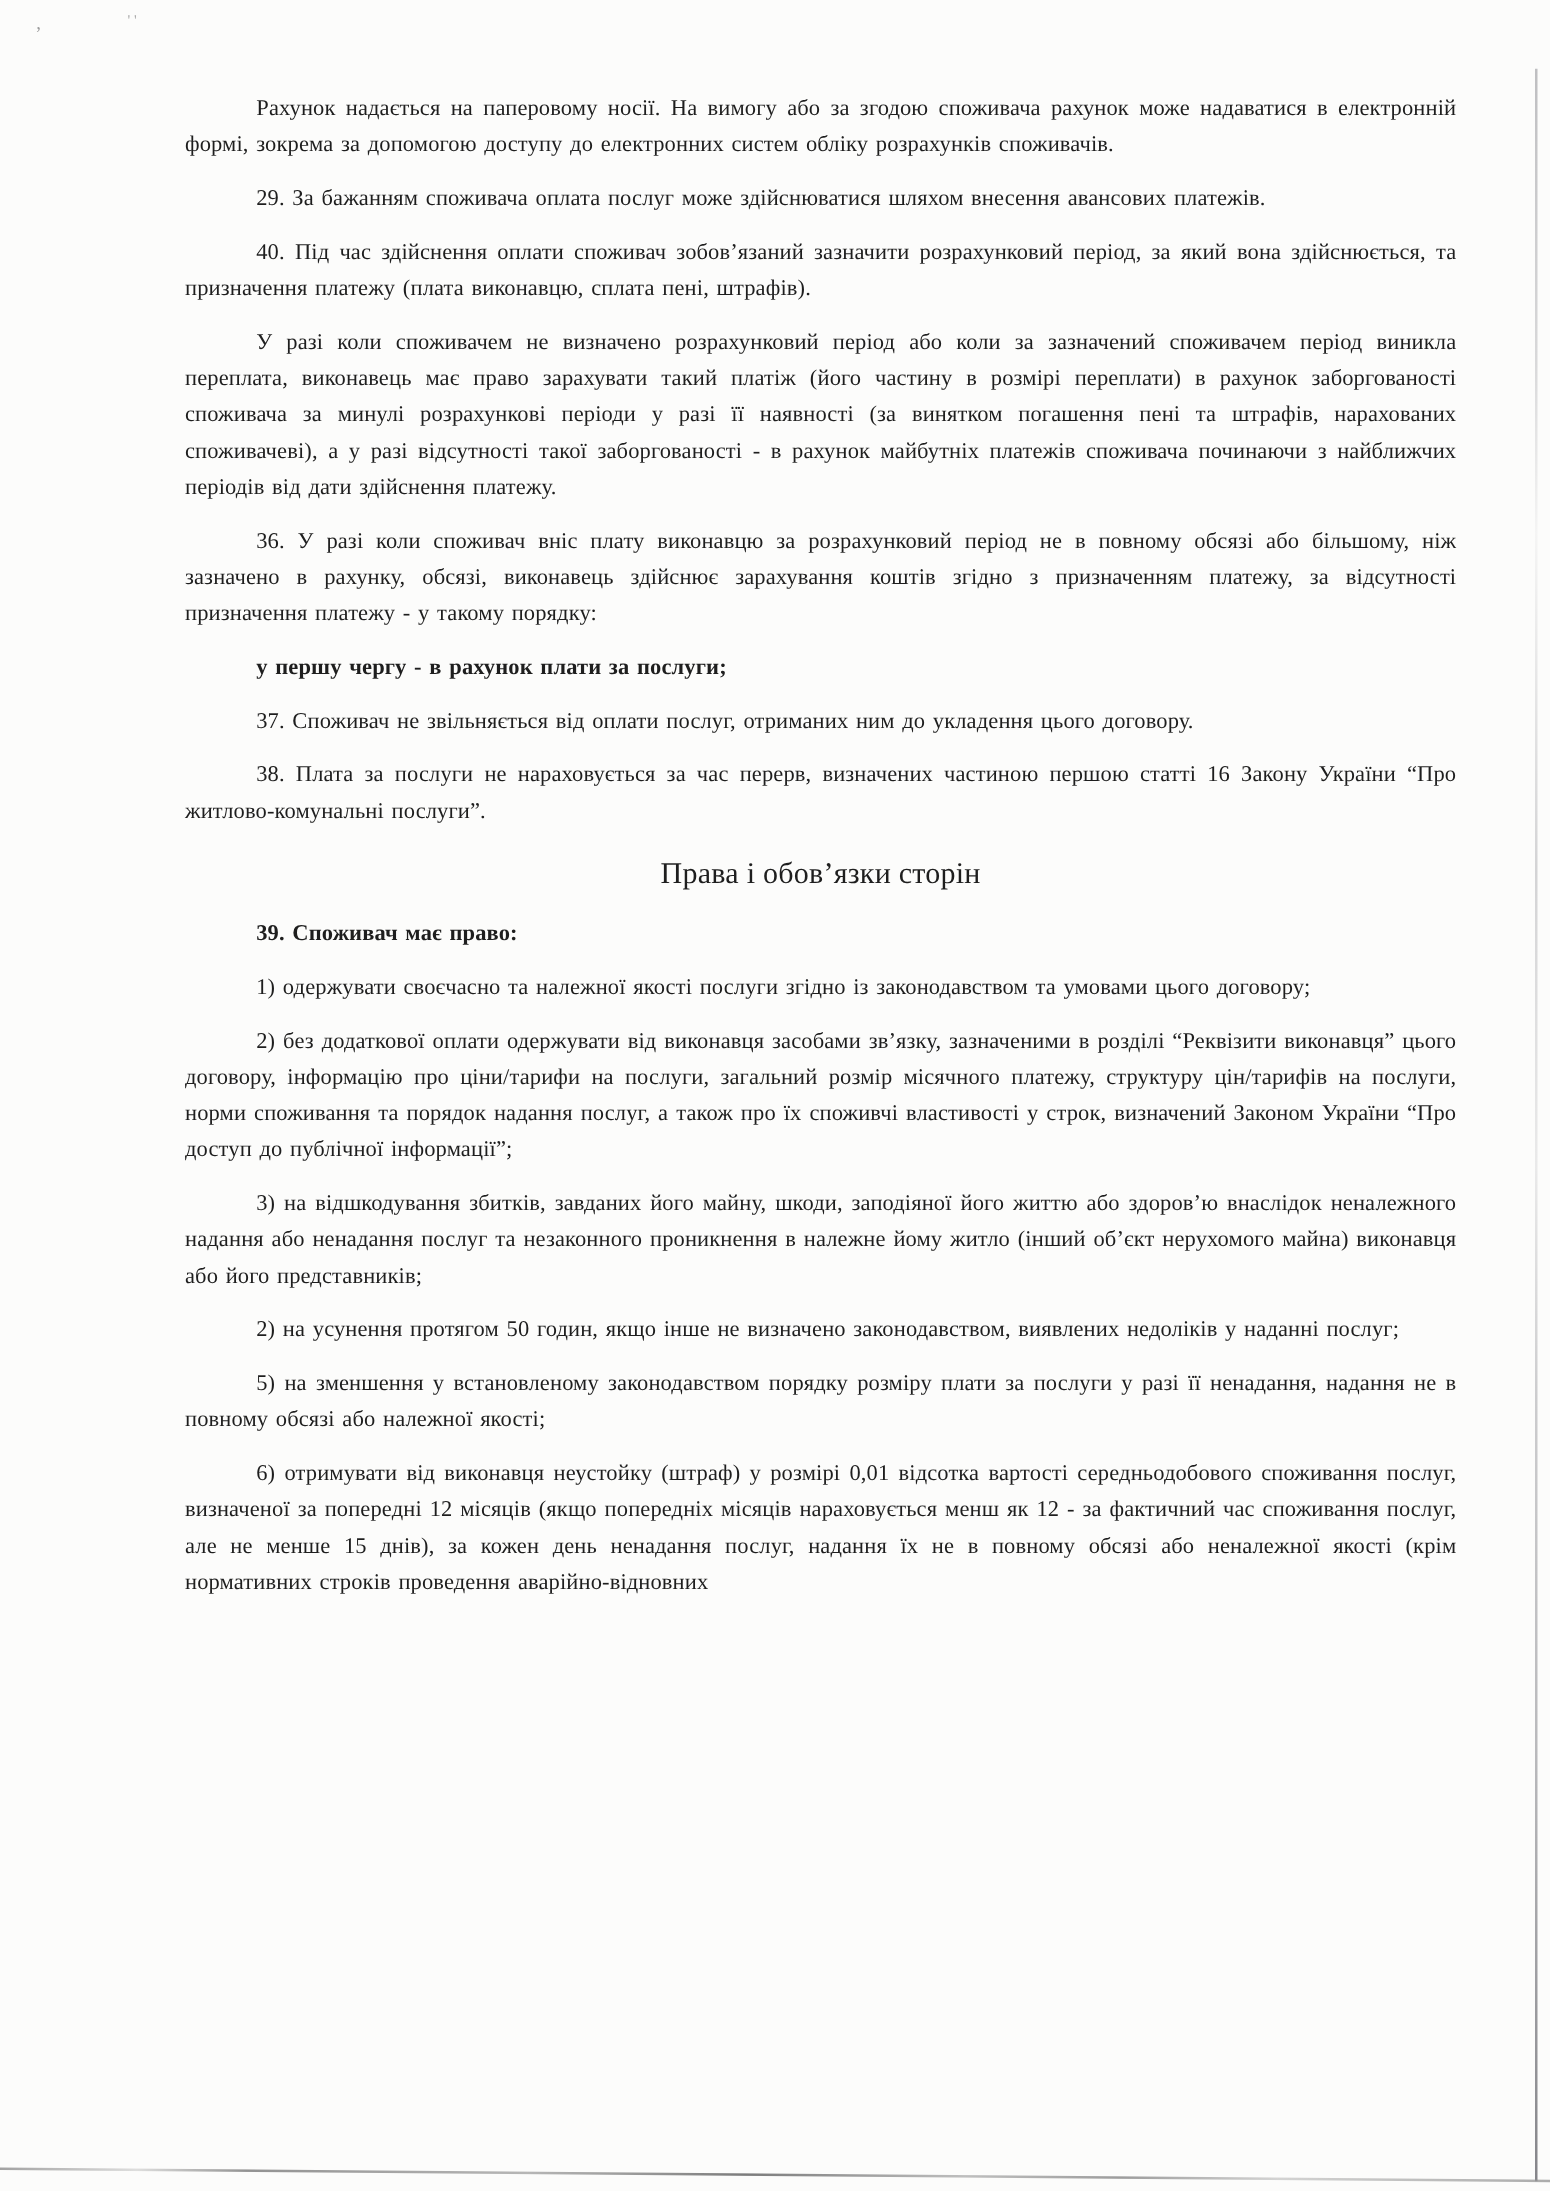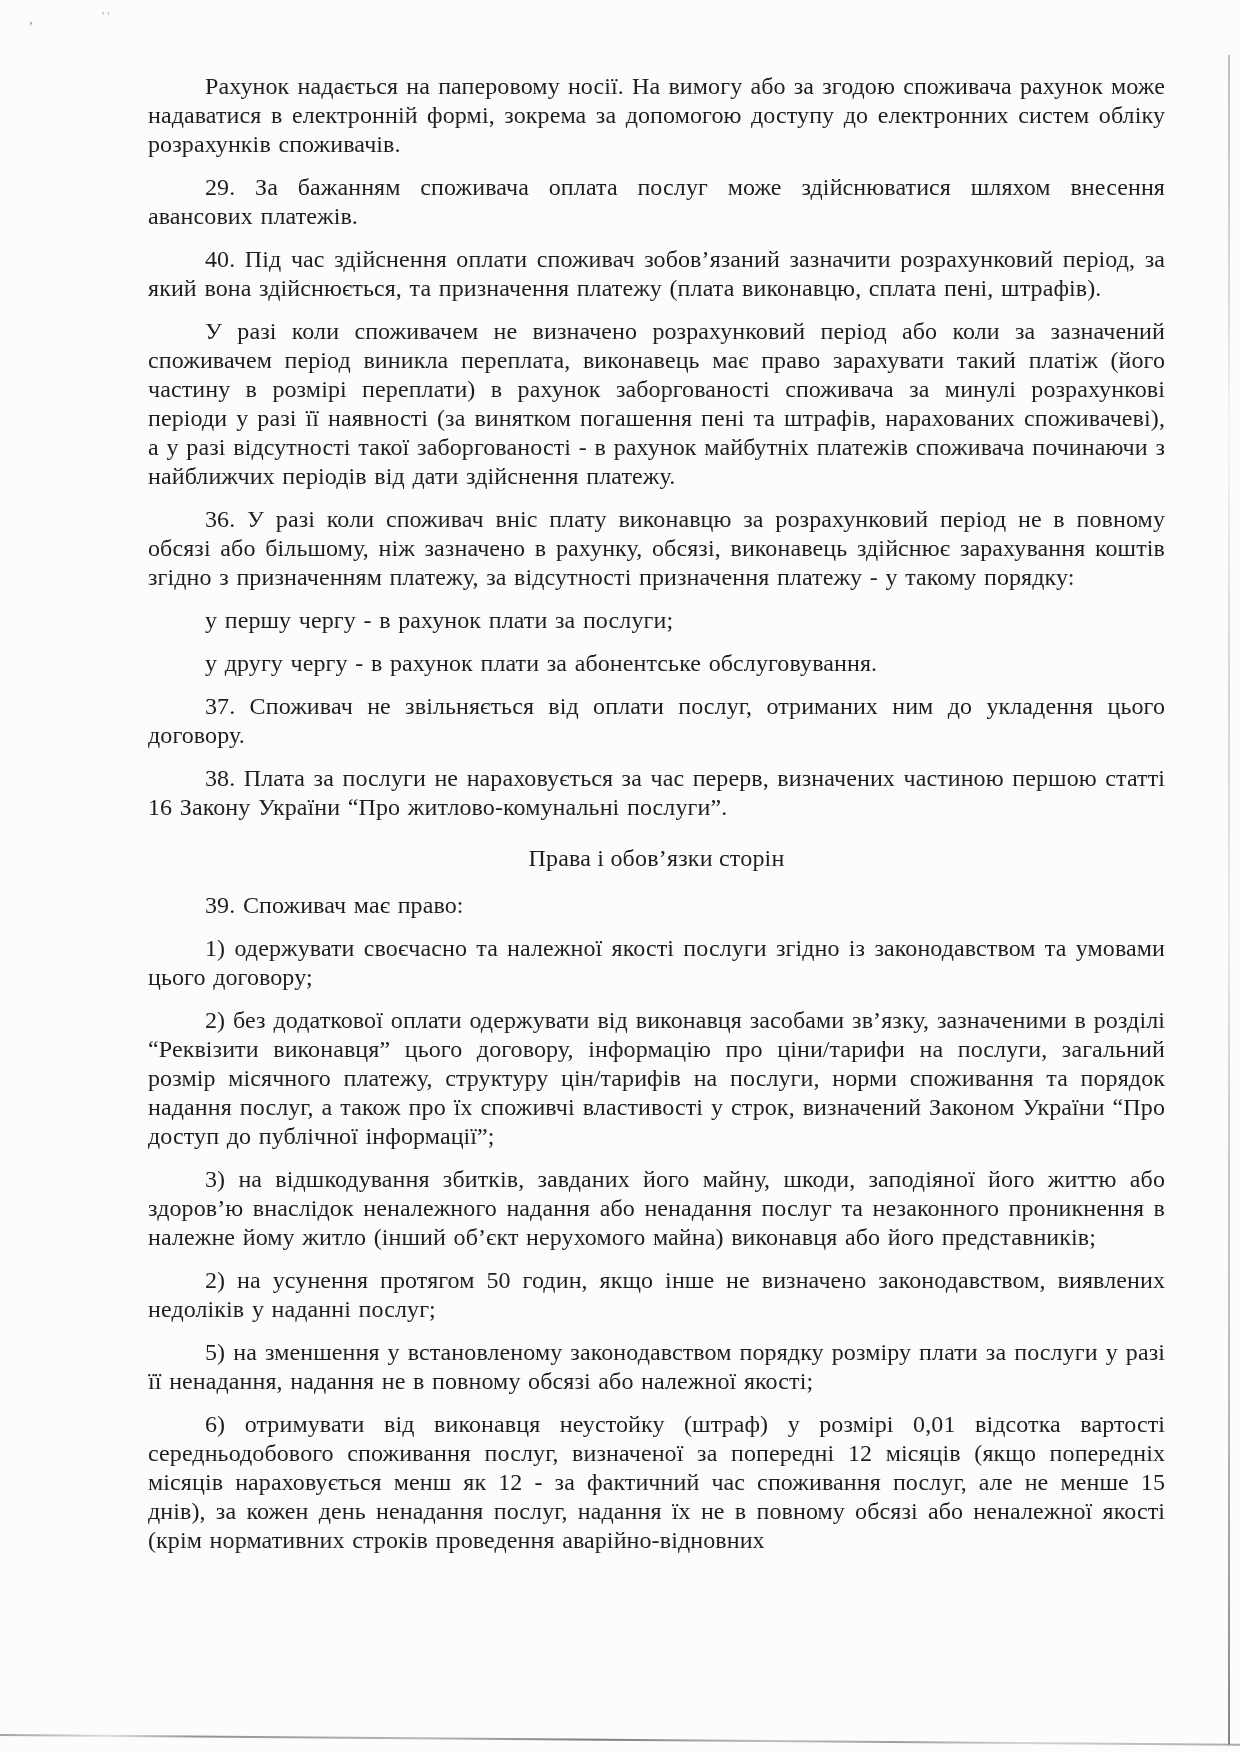--- a/index.html
+++ b/index.html
@@ -12,30 +12,31 @@
     font-family: "Liberation Serif", "DejaVu Serif", serif;
     color: #1e1e1e;
   }
   .content {
     position: absolute;
     left: 148px;
     top: 72px;
     width: 1017px;
   }
   .para {
-    font-size: 24px;
+    font-size: 18px;
     line-height: 29px;
     margin: 0 0 14px 0;
     text-align: justify;
     text-indent: 57px;
     letter-spacing: 0.1px;
     word-spacing: 1.5px;
   }
   .para.single-line {
     text-align: left;
+    font-weight: bold;
   }
   .section-heading {
     font-size: 24px;
     line-height: 29px;
     font-weight: normal;
     text-align: center;
     margin: 22px 0 18px 0;
     letter-spacing: 0.2px;
   }
   
@@ -92,21 +93,20 @@
   <span class="speck speck-1">,</span>
   <span class="speck speck-2">''</span>
 
   <div class="content">
     <p class="para">Рахунок надається на паперовому носії. На вимогу або за згодою споживача рахунок може надаватися в електронній формі, зокрема за допомогою доступу до електронних систем обліку розрахунків споживачів.</p>
     <p class="para">29. За бажанням споживача оплата послуг може здійснюватися шляхом внесення авансових платежів.</p>
     <p class="para">40. Під час здійснення оплати споживач зобов’язаний зазначити розрахунковий період, за який вона здійснюється, та призначення платежу (плата виконавцю, сплата пені, штрафів).</p>
     <p class="para">У разі коли споживачем не визначено розрахунковий період або коли за зазначений споживачем період виникла переплата, виконавець має право зарахувати такий платіж (його частину в розмірі переплати) в рахунок заборгованості споживача за минулі розрахункові періоди у разі її наявності (за винятком погашення пені та штрафів, нарахованих споживачеві), а у разі відсутності такої заборгованості - в рахунок майбутніх платежів споживача починаючи з найближчих періодів від дати здійснення платежу.</p>
     <p class="para">36. У разі коли споживач вніс плату виконавцю за розрахунковий період не в повному обсязі або більшому, ніж зазначено в рахунку, обсязі, виконавець здійснює зарахування коштів згідно з призначенням платежу, за відсутності призначення платежу - у такому порядку:</p>
     <p class="para single-line">у першу чергу - в рахунок плати за послуги;</p>
-    <p class="para single-line">у другу чергу - в рахунок плати за абонентське обслуговування.</p>
     <p class="para">37. Споживач не звільняється від оплати послуг, отриманих ним до укладення цього договору.</p>
     <p class="para">38. Плата за послуги не нараховується за час перерв, визначених частиною першою статті 16 Закону України “Про житлово-комунальні послуги”.</p>
 
     <h2 class="section-heading">Права і обов’язки сторін</h2>
 
     <p class="para single-line">39. Споживач має право:</p>
     <p class="para">1) одержувати своєчасно та належної якості послуги згідно із законодавством та умовами цього договору;</p>
     <p class="para">2) без додаткової оплати одержувати від виконавця засобами зв’язку, зазначеними в розділі “Реквізити виконавця” цього договору, інформацію про ціни/тарифи на послуги, загальний розмір місячного платежу, структуру цін/тарифів на послуги, норми споживання та порядок надання послуг, а також про їх споживчі властивості у строк, визначений Законом України “Про доступ до публічної інформації”;</p>
     <p class="para">3) на відшкодування збитків, завданих його майну, шкоди, заподіяної його життю або здоров’ю внаслідок неналежного надання або ненадання послуг та незаконного проникнення в належне йому житло (інший об’єкт нерухомого майна) виконавця або його представників;</p>
     <p class="para">2) на усунення протягом 50 годин, якщо інше не визначено законодавством, виявлених недоліків у наданні послуг;</p>

